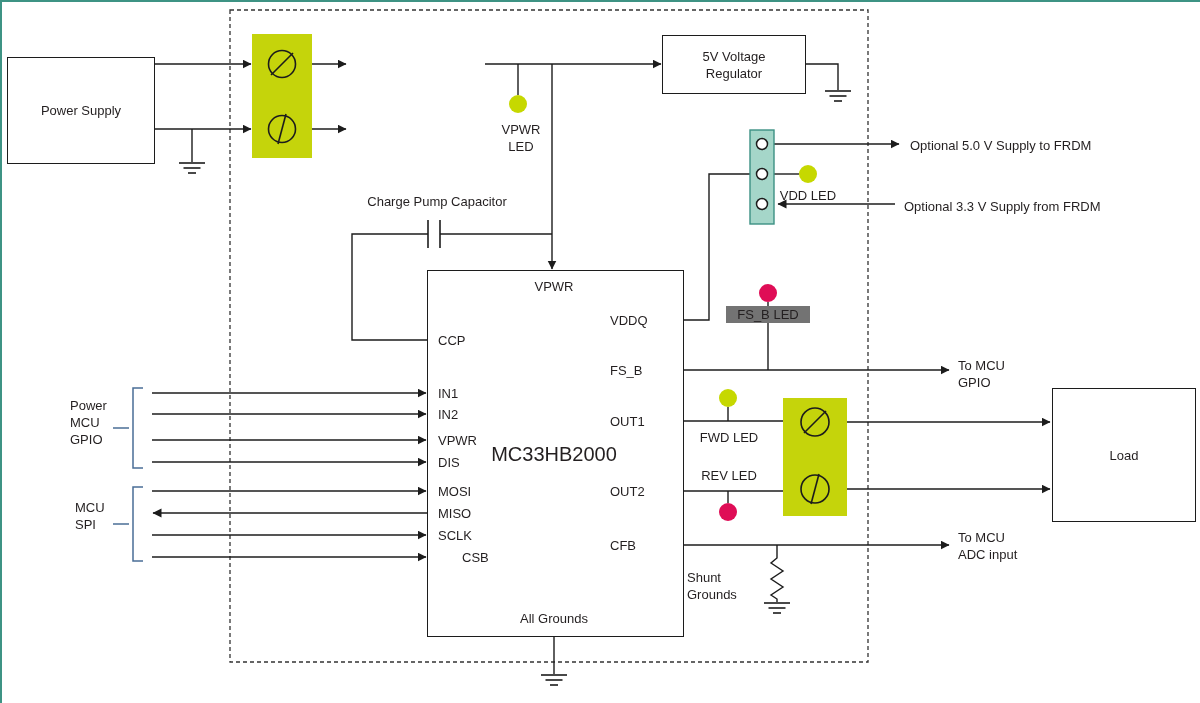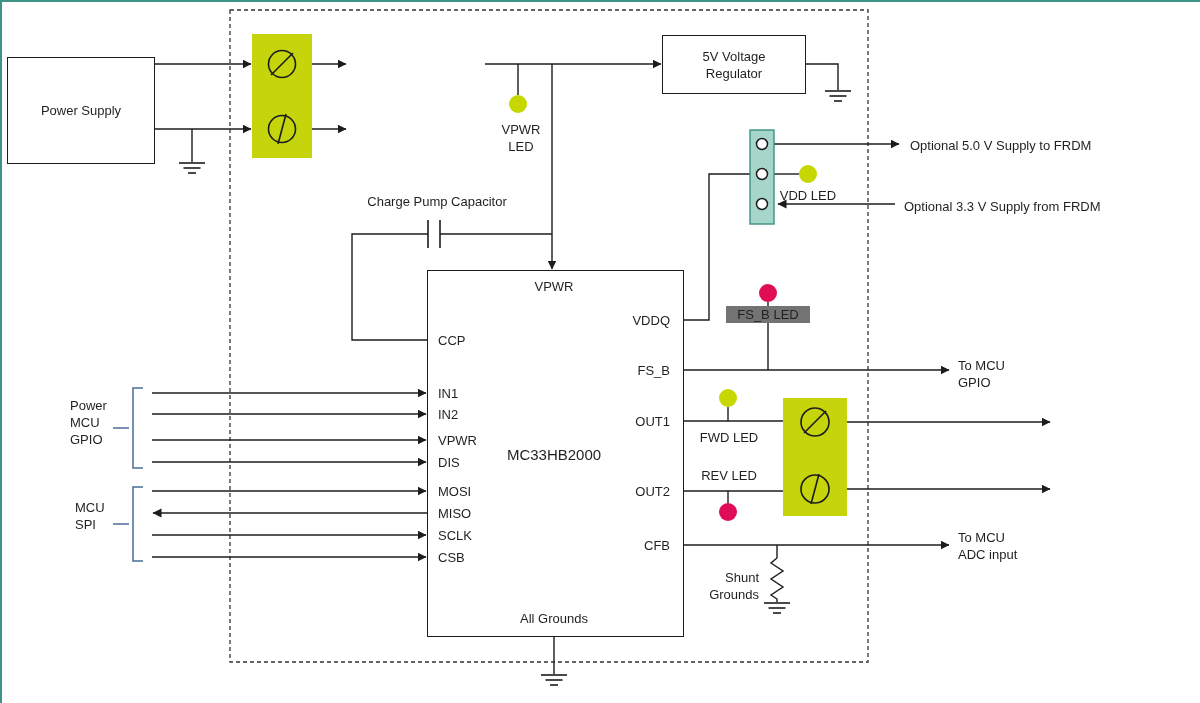--- a/index.html
+++ b/index.html
@@ -2,27 +2,27 @@
 <html><head>
 <meta charset="utf-8">
 <style>
   html,body{margin:0;padding:0;background:#ffffff}
   body{font-family:"Liberation Sans",sans-serif;color:#231f20}
   #canvas{position:relative;width:1200px;height:703px;background:#fff;border:2px solid #3e9384;overflow:hidden}
   #canvas svg{position:absolute;left:0;top:0}
   .box{position:absolute;border:1.5px solid #1c1c1c;background:#fff;display:flex;flex-direction:column;align-items:center;justify-content:center;text-align:center;font-size:13px;line-height:17px}
   .lbl{position:absolute;font-size:13px;line-height:17px;white-space:nowrap}
   .c{text-align:center}
-  .r{text-align:right}
+  .r{}
   .wire{stroke:#1c1c1c;stroke-width:1.4;fill:none}
   .sym{stroke:#1c1c1c;stroke-width:1.6;fill:none}
   .pin{stroke:#1c1c1c;stroke-width:1.5;fill:#ffffff}
   .dash{stroke:#333333;stroke-width:1.3;fill:none;stroke-dasharray:4 3}
   .brk{stroke-width:1.5;fill:none}
-  .icname{font-size:15px}
+  .icname{font-size:20px}
 </style>
 </head>
 <body>
 
 <div id="canvas">
 
   <svg width="1200" height="703" viewBox="0 0 1200 703">
     <defs>
       <marker id="arr" markerUnits="userSpaceOnUse" markerWidth="10" markerHeight="10" refX="8.5" refY="4.5" orient="auto">
         <path d="M0,0 L9,4.5 L0,9 Z" fill="#1c1c1c"></path>
@@ -138,31 +138,34 @@
   </div>
 
 
   <div class="box" style="left:660px;top:33px;width:142px;height:57px">
     <div>5V Voltage</div>
     <div>Regulator</div>
   </div>
 
   <div class="box" style="left:425px;top:268px;width:255px;height:365px"></div>
 
+  <div class="box" style="left:1050px;top:386px;width:142px;height:132px">
+    <div>Load</div>
+  </div>
 
   <div class="lbl c" style="left:502px;top:276px;width:100px">VPWR</div>
   <div class="lbl" style="left:436px;top:330px">CCP</div>
   <div class="lbl" style="left:436px;top:383px">IN1</div>
   <div class="lbl" style="left:436px;top:404px">IN2</div>
   <div class="lbl" style="left:436px;top:430px">VPWR</div>
   <div class="lbl" style="left:436px;top:452px">DIS</div>
   <div class="lbl" style="left:436px;top:481px">MOSI</div>
   <div class="lbl" style="left:436px;top:503px">MISO</div>
   <div class="lbl" style="left:436px;top:525px">SCLK</div>
-  <div class="lbl" style="left:436px;top:547px">CSB</div>
+  <div class="lbl" style="left:460px;top:547px">CSB</div>
   <div class="lbl icname c" style="left:452px;top:444px;width:200px">MC33HB2000</div>
   <div class="lbl r" style="left:608px;top:310px;width:60px">VDDQ</div>
   <div class="lbl r" style="left:608px;top:360px;width:60px">FS_B</div>
   <div class="lbl r" style="left:608px;top:411px;width:60px">OUT1</div>
   <div class="lbl r" style="left:608px;top:481px;width:60px">OUT2</div>
   <div class="lbl r" style="left:608px;top:535px;width:60px">CFB</div>
   <div class="lbl c" style="left:502px;top:608px;width:100px">All Grounds</div>
 
   <div class="lbl c" style="left:487px;top:119px;width:64px">
     <div>VPWR</div>

